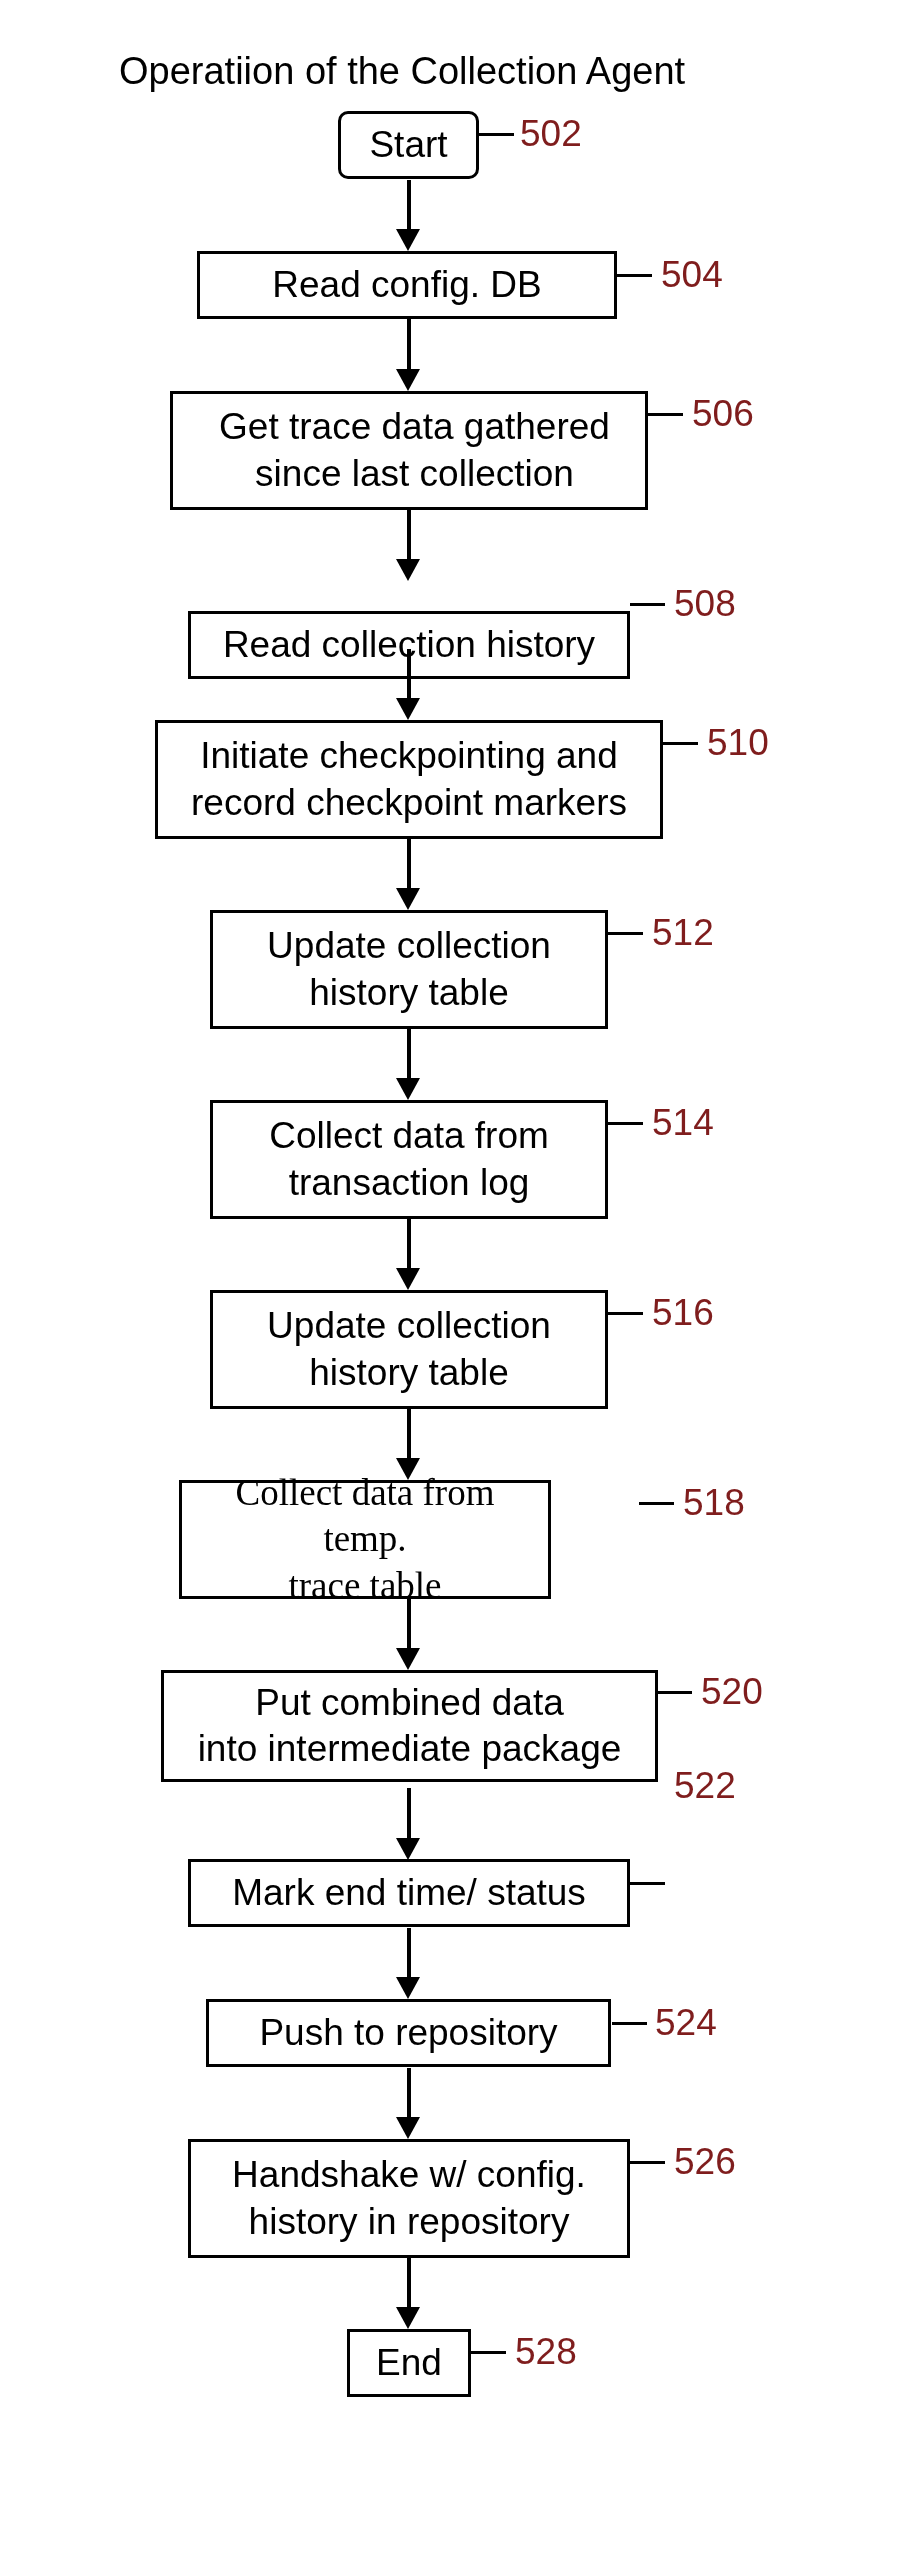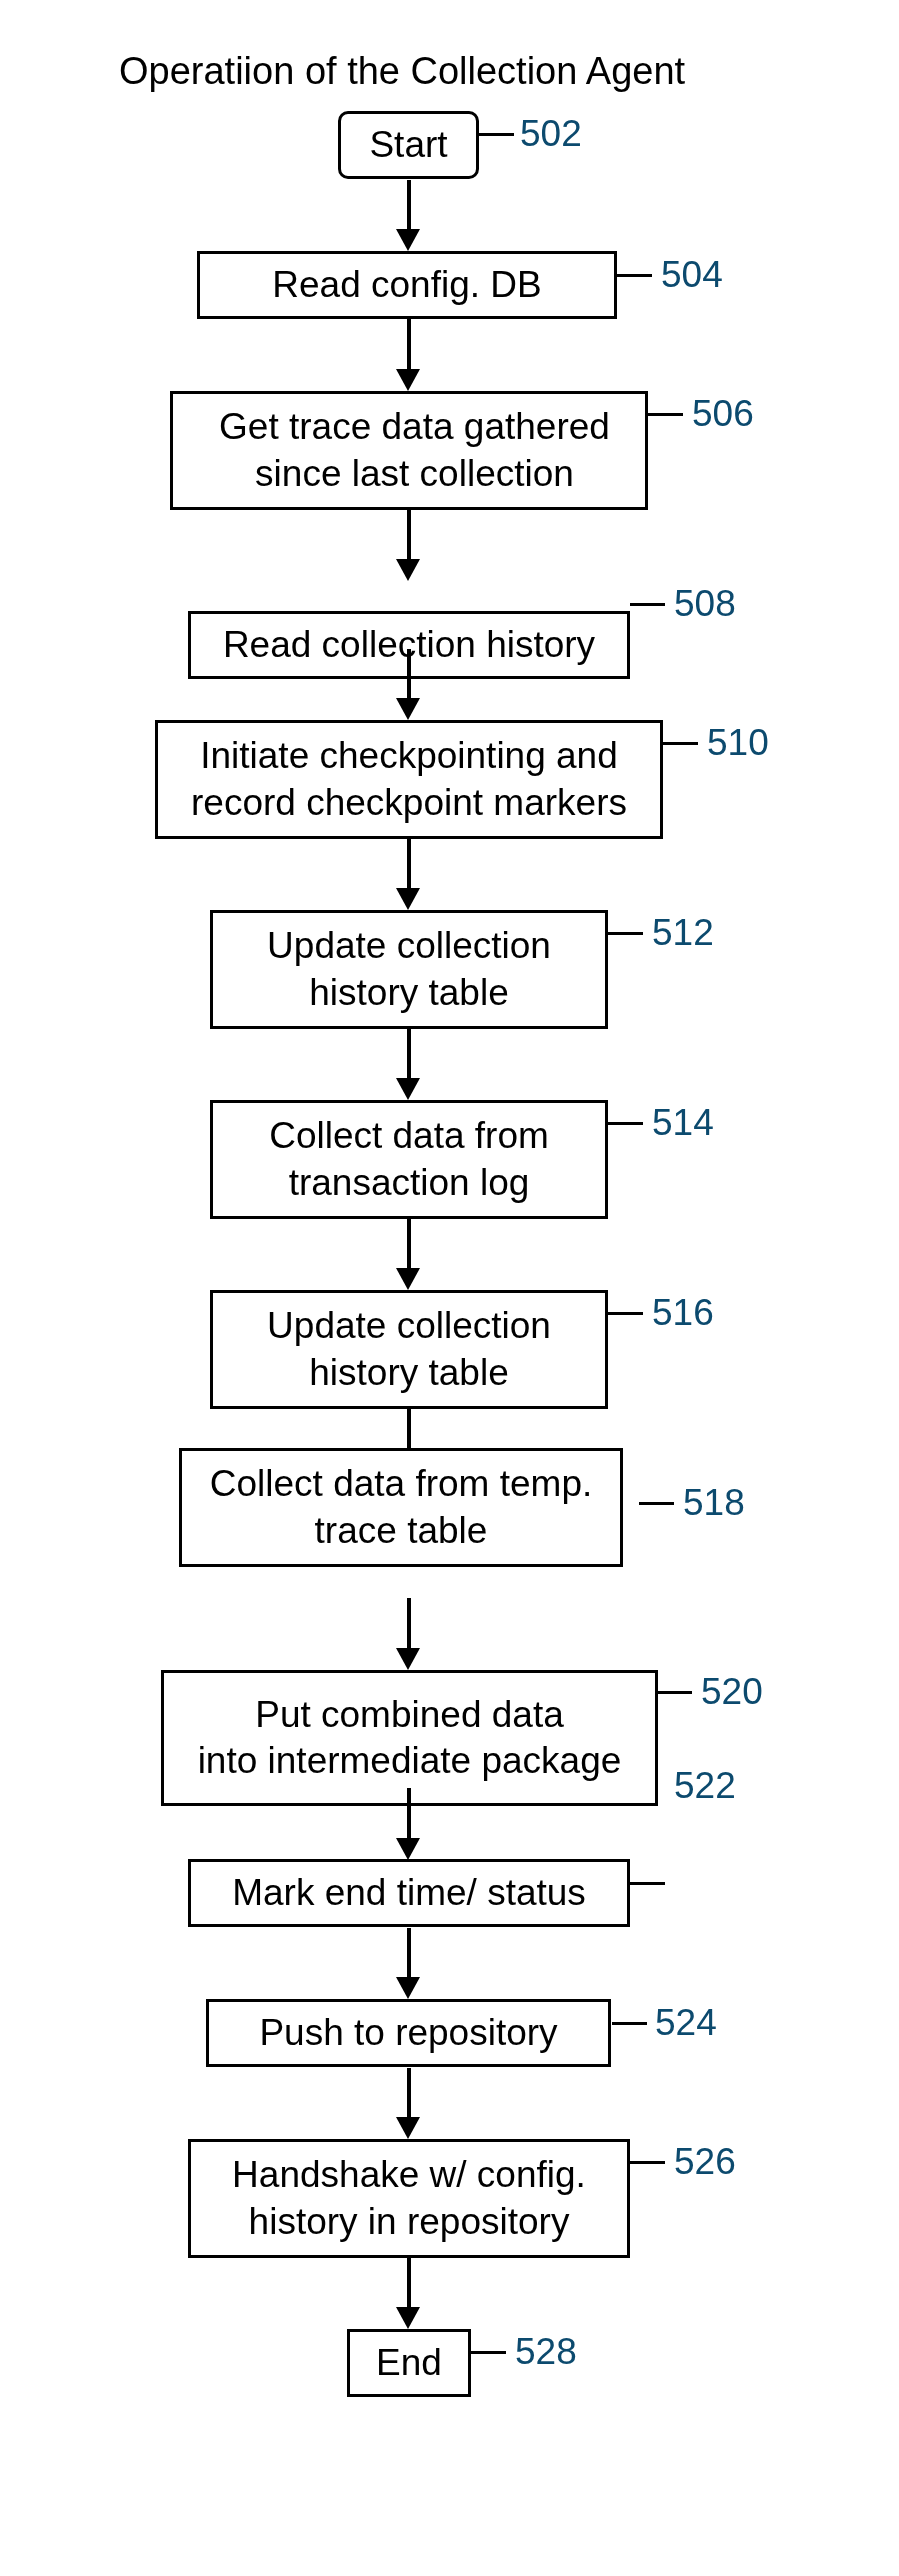--- a/index.html
+++ b/index.html
@@ -30,21 +30,21 @@
     text-align: center;
     font-size: 37px;
     line-height: 1.25;
     color: #000;
     box-sizing: border-box;
     padding: 7.3px 9px;
   }
   .ref {
     position: absolute;
     font-size: 37px;
-    color: #0c4a6e;
+    color: #7f1d1d;
   }
   .conn {
     position: absolute;
     border-top: 3.7px solid #000;
     box-sizing: border-box;
   }
   .arrow-line {
     position: absolute;
     width: 3.7px;
     background: #000;
@@ -130,30 +130,30 @@
 
   <div class="box" style="left:210px; top:1290px; width:398px; height:119px;">
     <span>Update collection<br>history table</span>
   </div>
   <div class="conn" style="left:608px; top:1312px; width:35px;"></div>
   <div class="ref" style="left:652px; top:1292px;">516</div>
 
   <div class="arrow-line" style="left:407px; top:1408px; height:51px;"></div>
   <div class="arrow-head" style="left:396px; top:1458px;"></div>
 
-  <div class="box" style="left:179px; top:1448px; width:444px; height:119px;">
+  <div class="box" style="left:179px; top:1480px; width:372px; height:119px;font-family:Liberation Serif, serif;">
     <span>Collect data from temp.<br>trace table</span>
   </div>
   <div class="conn" style="left:639px; top:1502px; width:35px;"></div>
   <div class="ref" style="left:683px; top:1482px;">518</div>
 
   <div class="arrow-line" style="left:407px; top:1598px; height:51px;"></div>
   <div class="arrow-head" style="left:396px; top:1648px;"></div>
 
-  <div class="box" style="left:161px; top:1670px; width:497px; height:136px;">
+  <div class="box" style="left:161px; top:1670px; width:497px; height:112px;">
     <span>Put combined data<br>into intermediate package</span>
   </div>
   <div class="conn" style="left:657px; top:1691px; width:35px;"></div>
   <div class="ref" style="left:701px; top:1671px;">520</div>
 
   <div class="arrow-line" style="left:407px; top:1788px; height:51px;"></div>
   <div class="arrow-head" style="left:396px; top:1838px;"></div>
 
   <div class="box" style="left:188px; top:1859px; width:442px; height:68px;">
     <span>Mark end time/ status</span>

